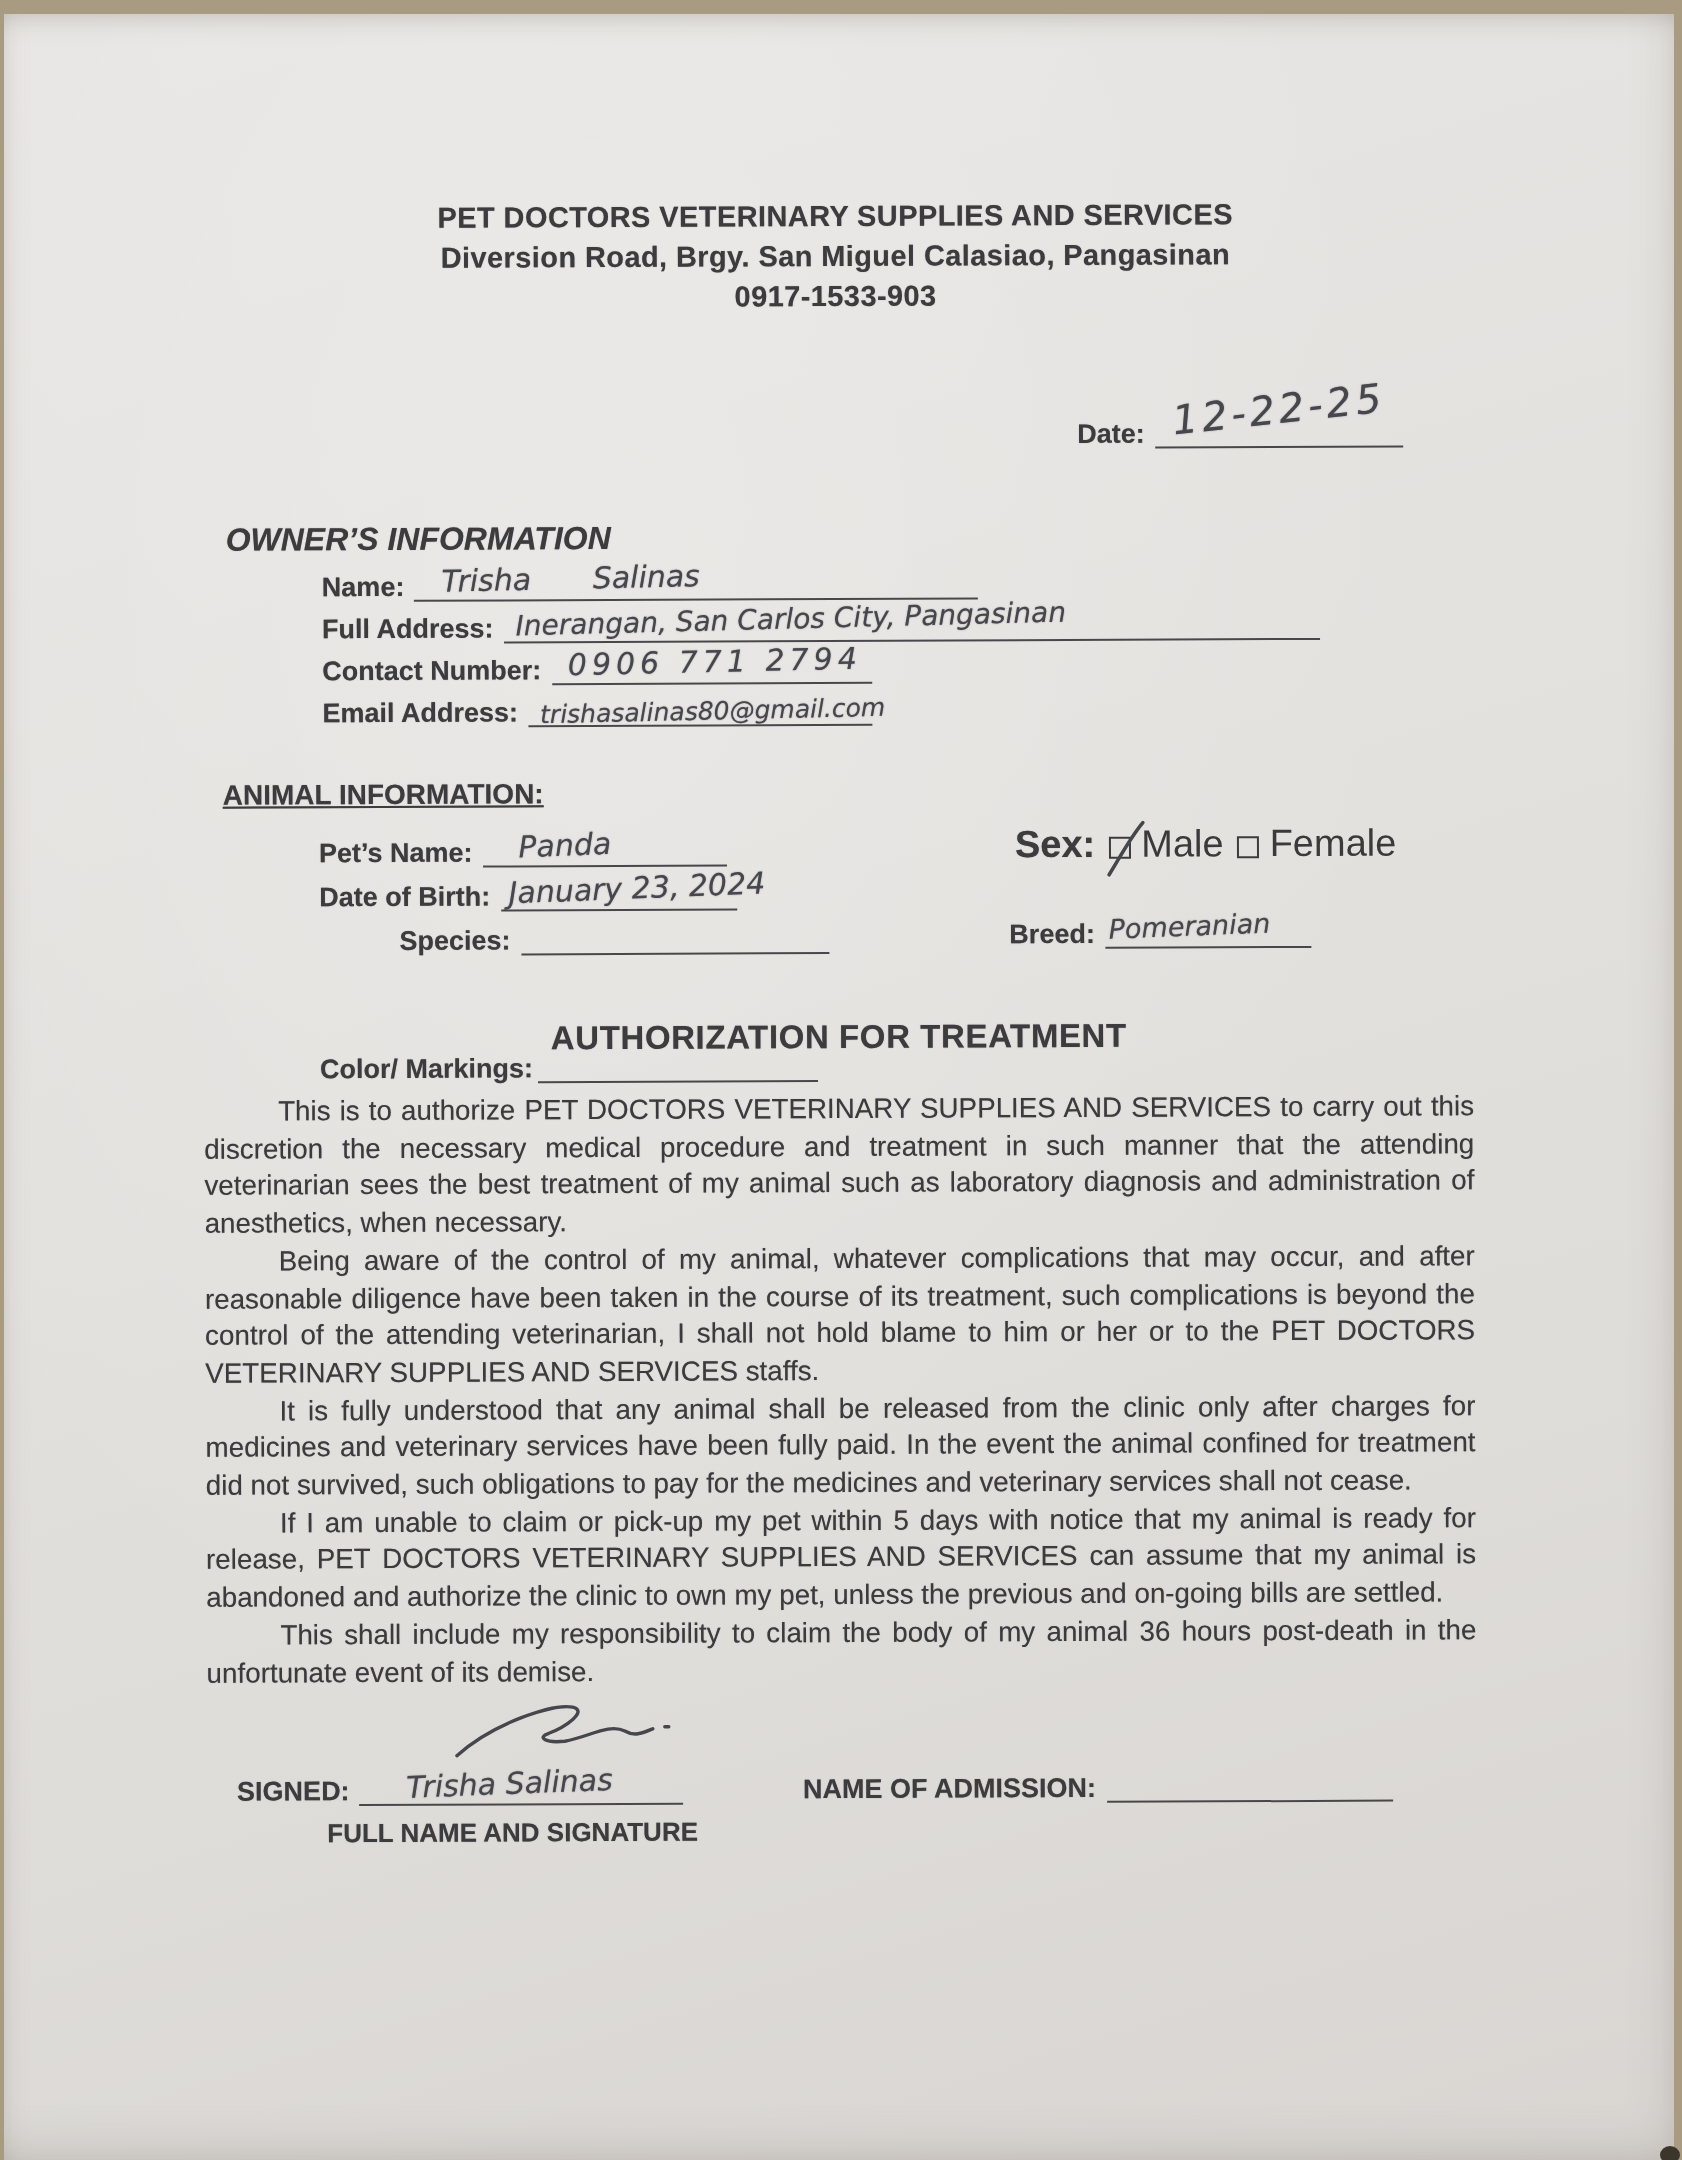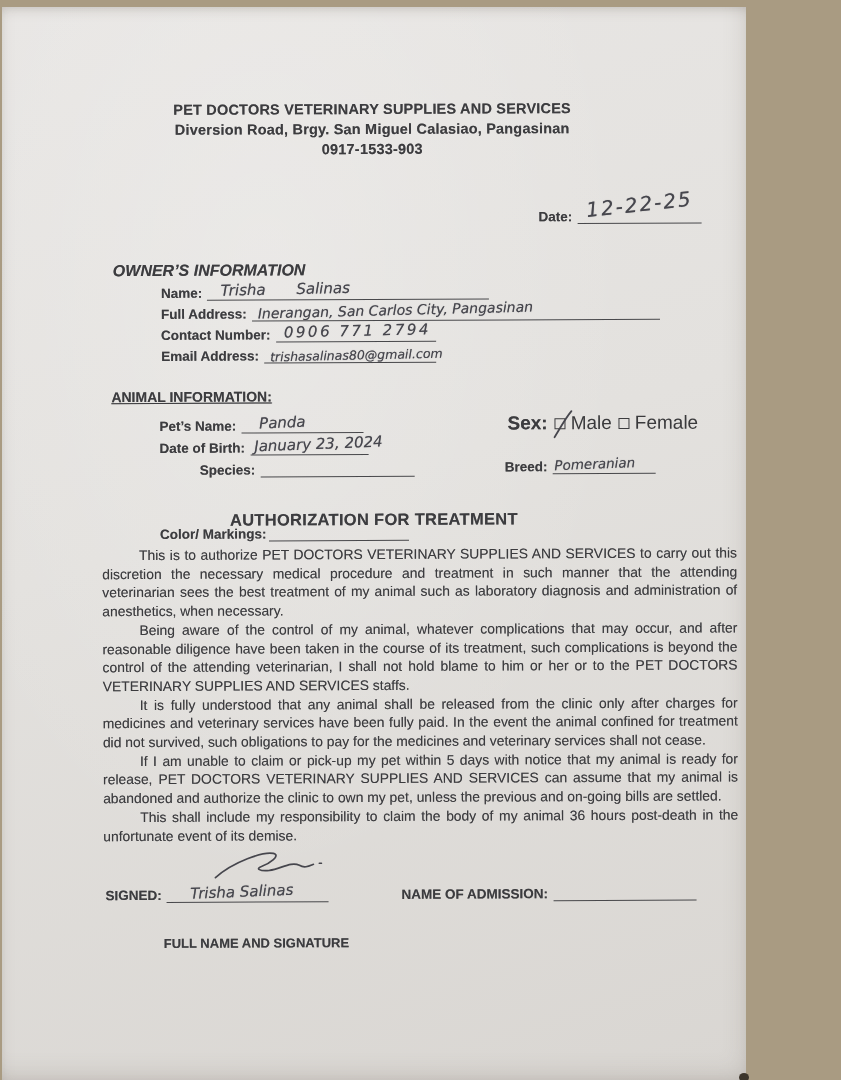--- a/index.html
+++ b/index.html
@@ -3,21 +3,21 @@
 <meta charset="utf-8">
 <style>
   * { box-sizing: border-box; }
   html,body { margin:0; padding:0; }
   body {
     width:841px; height:1080px; overflow:hidden;
     background:#a99b82;
     font-family:"Liberation Sans", sans-serif;
   }
   .paper {
-    position:absolute; left:2px; top:7px; width:744px; height:1073px;
+    position:absolute; left:2px; top:7px; width:835px; height:1073px;
     background:
       radial-gradient(ellipse at 35% 25%, rgba(255,255,255,.20) 0%, rgba(255,255,255,0) 55%),
       linear-gradient(163deg, #e8e6e4 0%, #e3e1de 45%, #d9d6d2 100%);
     box-shadow: inset 0 10px 14px -10px rgba(110,100,85,.35),
                 inset -10px -14px 26px -14px rgba(110,100,90,.30),
                 inset 8px 0 16px -12px rgba(110,100,90,.25);
   }
   .speck { position:absolute; right:-3px; bottom:-2px; width:10px; height:9px;
            background:#3c352b; border-radius:50%; }
   .content { position:absolute; inset:0; transform:rotate(-0.25deg); color:#3a3a3c; }
@@ -163,31 +163,31 @@
     <div class="abs auth-head print">AUTHORIZATION FOR TREATMENT</div>
 
     <div class="abs paras">
       <p>This is to authorize PET DOCTORS VETERINARY SUPPLIES AND SERVICES to carry out this discretion the necessary medical procedure and treatment in such manner that the attending veterinarian sees the best treatment of my animal such as laboratory diagnosis and administration of anesthetics, when necessary.</p>
       <p>Being aware of the control of my animal, whatever complications that may occur, and after reasonable diligence have been taken in the course of its treatment, such complications is beyond the control of the attending veterinarian, I shall not hold blame to him or her or to the PET DOCTORS VETERINARY SUPPLIES AND SERVICES staffs.</p>
       <p>It is fully understood that any animal shall be released from the clinic only after charges for medicines and veterinary services have been fully paid. In the event the animal confined for treatment did not survived, such obligations to pay for the medicines and veterinary services shall not cease.</p>
       <p>If I am unable to claim or pick-up my pet within 5 days with notice that my animal is ready for release, PET DOCTORS VETERINARY SUPPLIES AND SERVICES can assume that my animal is abandoned and authorize the clinic to own my pet, unless the previous and on-going bills are settled.</p>
       <p>This shall include my responsibility to claim the body of my animal 36 hours post-death in the unfortunate event of its demise.</p>
     </div>
 
-    <div class="abs field" style="top:878px; left:102px;justify-content:flex-end;">
+    <div class="abs field" style="top:878px; left:115px;justify-content:flex-end;">
       <span class="lbl print">SIGNED:</span>
       <span class="line" style="width:162px;">
         <svg class="sig-svg" width="150" height="44" viewBox="0 0 150 44">
           <path d="M4,30 C22,14 52,4 62,6 C70,8 58,16 50,19 C44,21 48,24 58,23 C70,21 80,14 88,18 C93,21 97,19 102,17"></path>
           <path d="M108,16 l2,0"></path>
         </svg>
         <span class="hw hw-sign">Trisha Salinas</span>
       </span>
     </div>
-    <div class="abs print" style="top:901px; left:160px; font-size:13px;margin-top:27px;">FULL NAME AND SIGNATURE</div>
+    <div class="abs print" style="top:901px; left:160px; font-size:13px;">FULL NAME AND SIGNATURE</div>
 
     <div class="abs field" style="top:878px; left:398px;">
       <span class="lbl print">NAME OF ADMISSION:</span>
       <span class="line" style="width:143px;">
         <span class="hw hw-pet"></span>
       </span>
     </div>
 
   </div>
   <div class="speck"></div>

